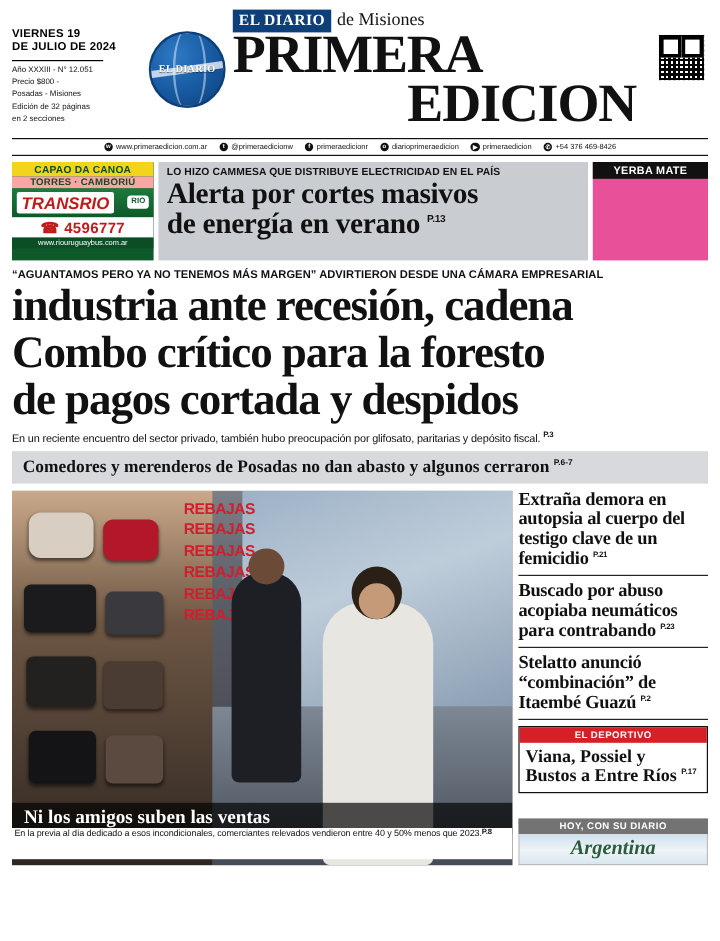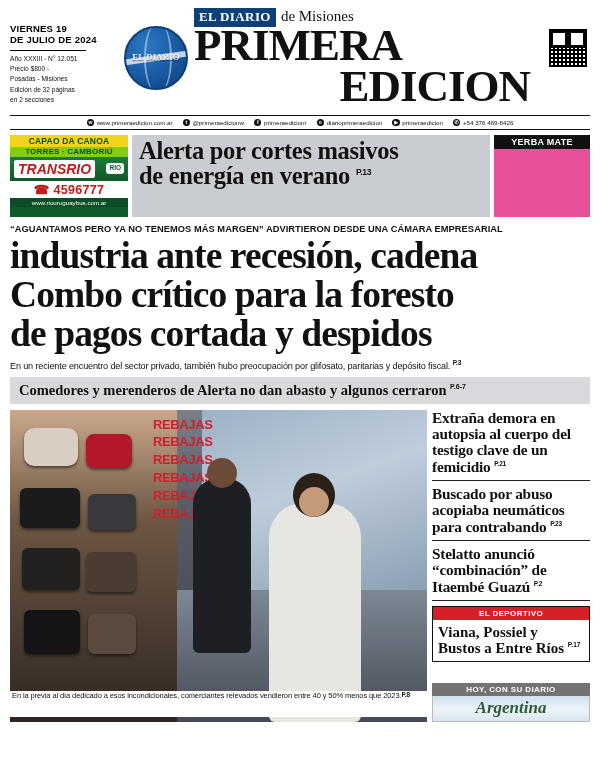--- a/index.html
+++ b/index.html
@@ -91,21 +91,21 @@
   
   .topstrip { display: flex; gap: 4px; margin-top: 5px; height: 82px; }
   .ad-capao {
     width: 118px; background: #0e5a2a; position: relative; overflow: hidden; color: #fff;
   }
   .ad-capao .band {
     background: #f2d41b; color: #0b4d24; font-weight: bold; font-size: 8.5px;
     text-align: center; padding: 1px 0; letter-spacing: .2px;
   }
   .ad-capao .band2 {
-    background: #84cc16; color: #0b4d24; font-weight: bold; font-size: 8px;
+    background: #fca5a5; color: #0b4d24; font-weight: bold; font-size: 8px;
     text-align: center; padding: 0 0 1px; letter-spacing: .2px;
   }
   .ad-capao .logos {
     display:flex; align-items:center; justify-content:space-between; padding: 3px 4px;
     background: linear-gradient(#1d7a3c,#0e5a2a);
   }
   .ad-capao .transrio {
     background:#fff; color:#c01b1b; font-weight:bold; font-size:14px; padding:1px 4px;
     font-style: italic; border-radius: 2px;
   }
@@ -321,20 +321,21 @@
       <div class="band2">TORRES · CAMBORIÚ</div>
       <div class="logos">
         <span class="transrio">TRANSRIO</span>
         <span class="riobadge">RIO</span>
       </div>
       <div class="phone">☎ 4596777</div>
       <div class="url">www.riouruguaybus.com.ar</div>
     </div>
 
     <div class="lead-box">
+      <div class="lead-kicker">LO HIZO CAMMESA QUE DISTRIBUYE ELECTRICIDAD EN EL PAÍS</div>
       <div class="lead-title">Alerta por cortes masivos</div>
       <div class="lead-title">
         <span>de energía en verano</span>
         <span class="pg">P.13</span>
       </div>
     </div>
 
     <div class="ad-yerba">
       <div class="yb">YERBA MATE</div>
     </div>
@@ -343,21 +344,21 @@
   <div class="over-kicker">“AGUANTAMOS PERO YA NO TENEMOS MÁS MARGEN” ADVIRTIERON DESDE UNA CÁMARA EMPRESARIAL</div>
   <div class="headline">industria ante recesión, cadena</div>
   <div class="headline">Combo crítico para la foresto</div>
   <div class="headline">de pagos cortada y despidos</div>
   <div class="subhead">
     <span>En un reciente encuentro del sector privado, también hubo preocupación por glifosato, paritarias y depósito fiscal.</span>
     <span class="pg">P.3</span>
   </div>
 
   <div class="strip-secondary">
-    <span>Comedores y merenderos de Alerta no dan abasto y algunos cerraron</span>
+    <span>Comedores y merenderos de Posadas no dan abasto y algunos cerraron</span>
     <span class="pg">P.6-7</span>
   </div>
 
   <div class="bottom">
 
     <div class="photo">
       <div class="shelf"></div>
       <div class="bag b1"></div>
       <div class="bag b2"></div>
       <div class="bag b3"></div>
@@ -369,20 +370,23 @@
       <div class="glass"></div>
       <div class="floor"></div>
       <div class="rebajas" style="white-space:pre-line">REBAJAS
 REBAJAS
 REBAJAS
 REBAJAS
 REBAJAS
 REBAJAS</div>
       <div class="person p-girl"></div>
       <div class="person p-woman"></div>
+      <div class="caption-bar">
+        <span>Ni los amigos suben las ventas</span>
+      </div>
       <div class="photo-foot">
         <span>En la previa al día dedicado a esos incondicionales, comerciantes relevados vendieron entre 40 y 50% menos que 2023.</span>
         <span class="pg">P.8</span>
       </div>
     </div>
 
     <div class="col-right">
 
       <div class="nw">
         <h3>

